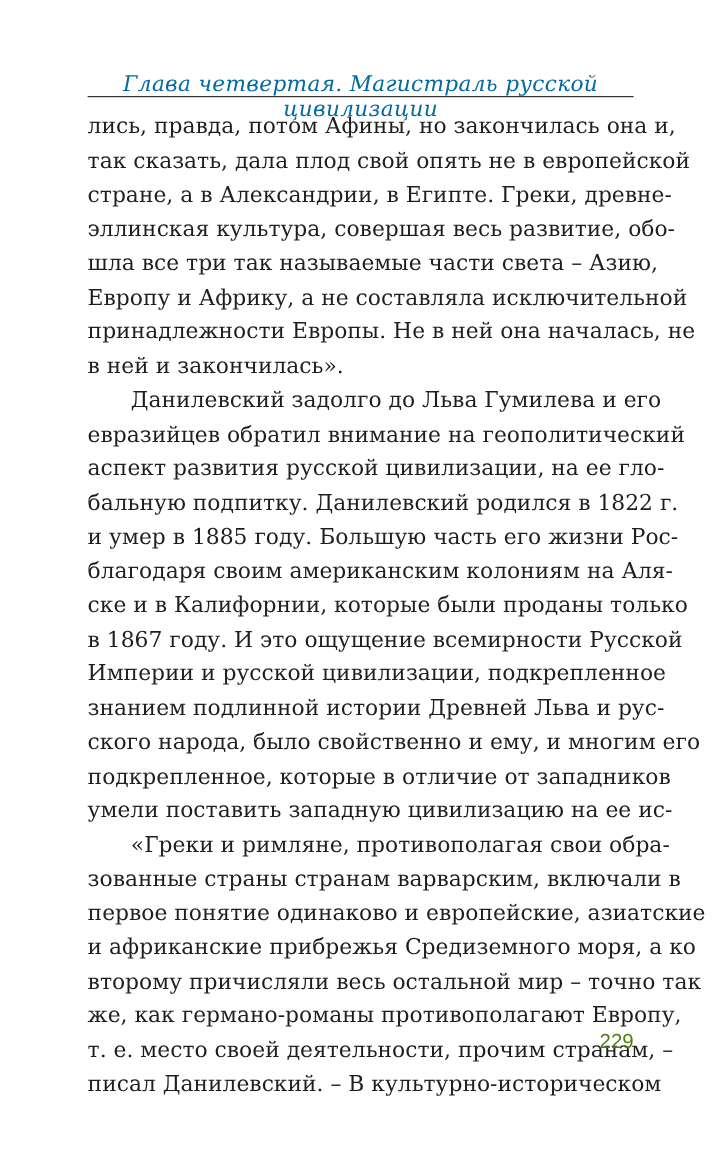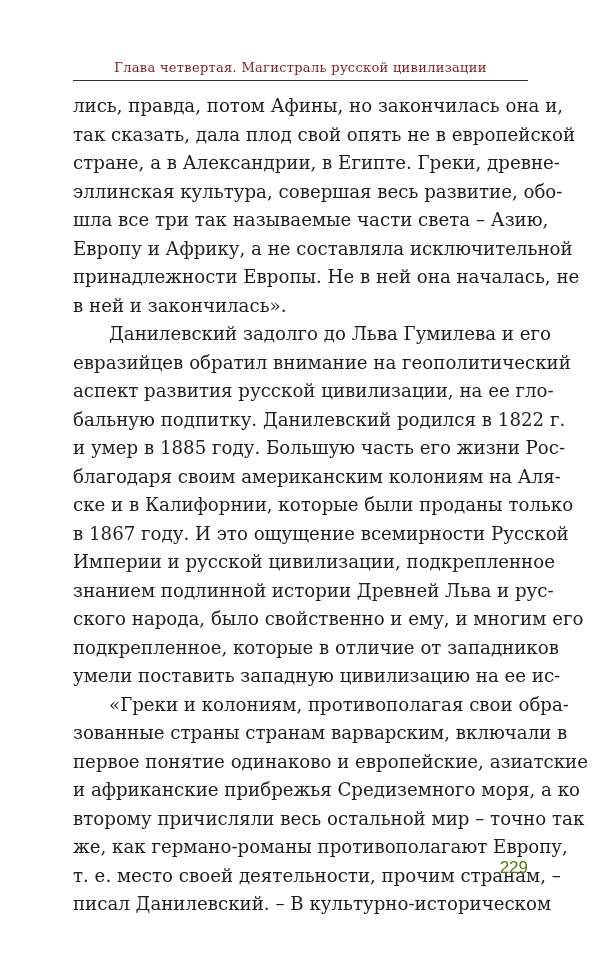--- a/index.html
+++ b/index.html
@@ -1,20 +1,20 @@
 <!DOCTYPE html>
 <html><head>
 <meta charset="utf-8">
 <style>
   html, body { margin:0; padding:0; background:#ffffff; }
   body { width:600px; height:960px; position:relative; overflow:hidden; }
   .header {
     position:absolute; left:73px; top:60px; width:455px;
-    text-align:center; font-family:"DejaVu Serif", serif; 
-    font-size:13px; color:#7f1d1d; letter-spacing:0.3px;
+    text-align:center; font-family:"DejaVu Serif", serif; font-style:italic;
+    font-size:18px; color:#0369a1; letter-spacing:0.3px;
   }
   .header-rule {
     position:absolute; left:73px; top:80px; width:455px; height:0;
     border-top:1.5px solid #333;
   }
   .body-text {
     position:absolute; left:73px; top:92px; width:455px;
     font-family:"DejaVu Serif", serif; font-size:18.2px; line-height:28.5px;
     color:#1e1e1e;
   }
@@ -47,21 +47,21 @@
     <span class="line">бальную подпитку. Данилевский родился в 1822 г.</span>
     <span class="line">и умер в 1885 году. Большую часть его жизни Рос-</span>
     <span class="line">благодаря своим американским колониям на Аля-</span>
     <span class="line">ске и в Калифорнии, которые были проданы только</span>
     <span class="line">в 1867 году. И это ощущение всемирности Русской</span>
     <span class="line">Империи и русской цивилизации, подкрепленное</span>
     <span class="line">знанием подлинной истории Древней Льва и рус-</span>
     <span class="line">ского народа, было свойственно и ему, и многим его</span>
     <span class="line">подкрепленное, которые в отличие от западников</span>
     <span class="line">умели поставить западную цивилизацию на ее ис-</span>
-    <span class="line indent">«Греки и колониям, противополагая свои обра-</span>
+    <span class="line indent">«Греки и римляне, противополагая свои обра-</span>
     <span class="line">зованные страны странам варварским, включали в</span>
     <span class="line">первое понятие одинаково и европейские, азиатские</span>
     <span class="line">и африканские прибрежья Средиземного моря, а ко</span>
     <span class="line">второму причисляли весь остальной мир – точно так</span>
     <span class="line">же, как германо-романы противополагают Европу,</span>
     <span class="line">т. е. место своей деятельности, прочим странам, –</span>
     <span class="line">писал Данилевский. – В культурно-историческом</span>
   </div>
 
 <div class="page-number">229</div>

